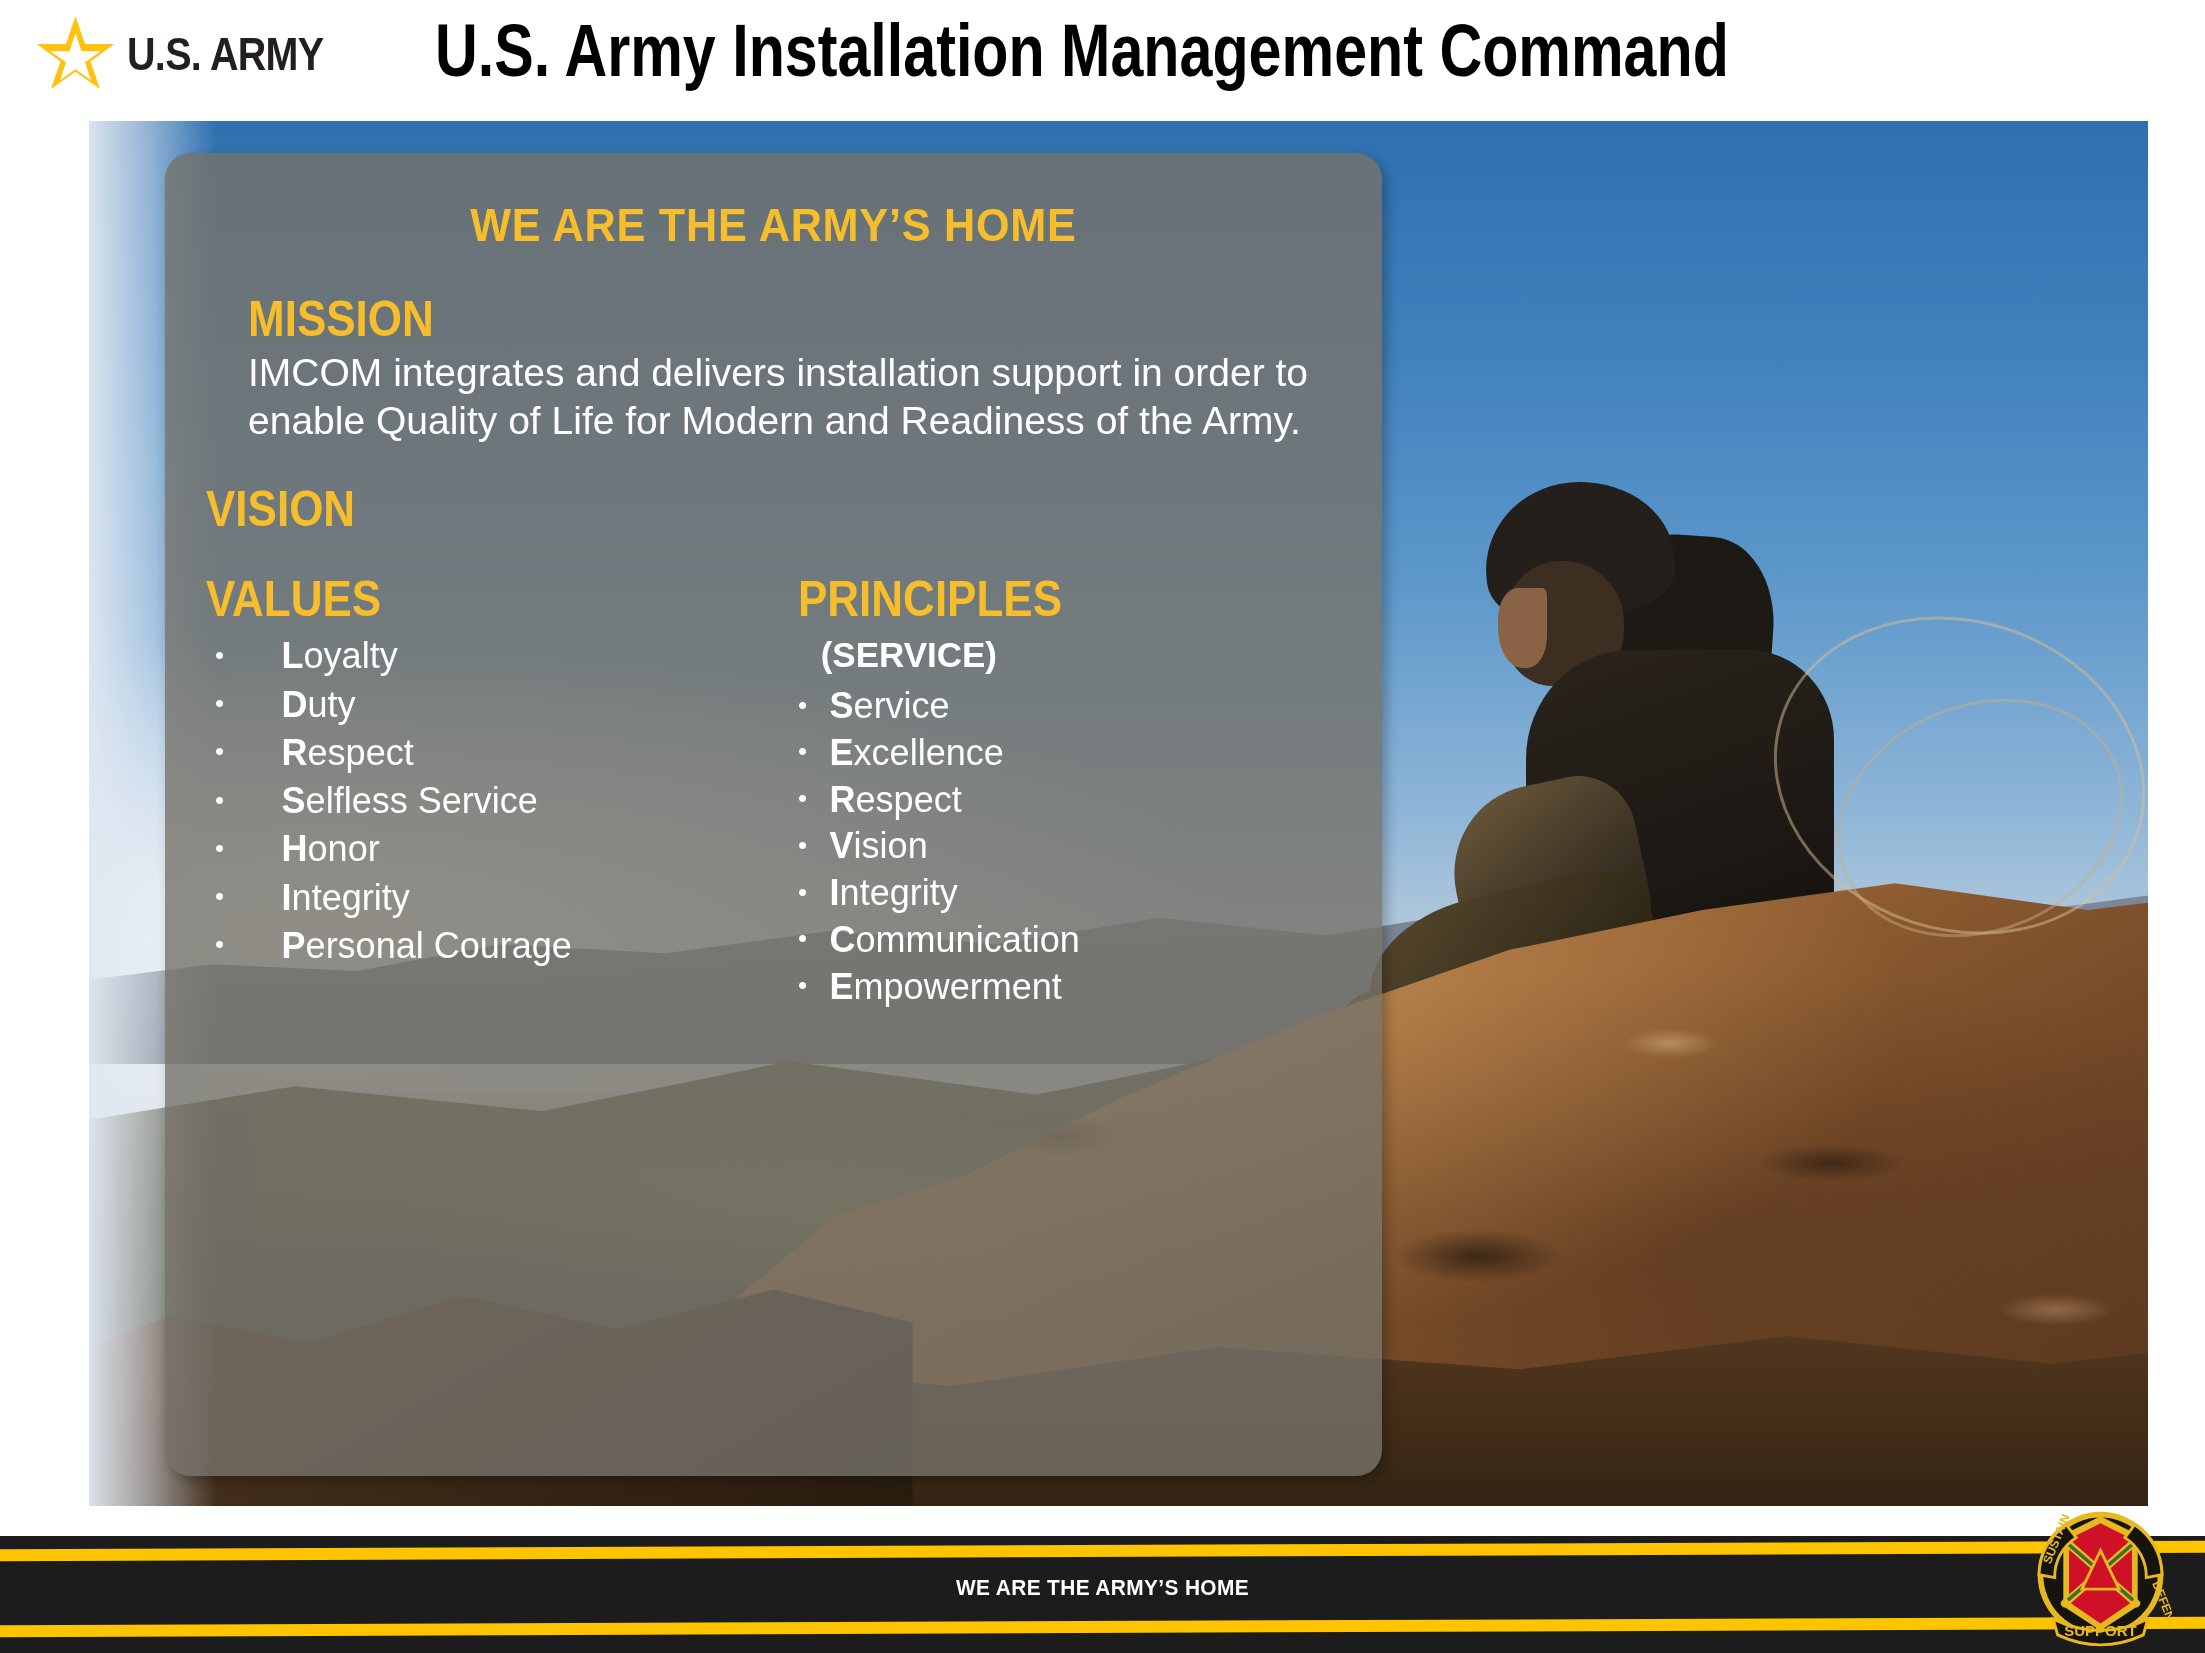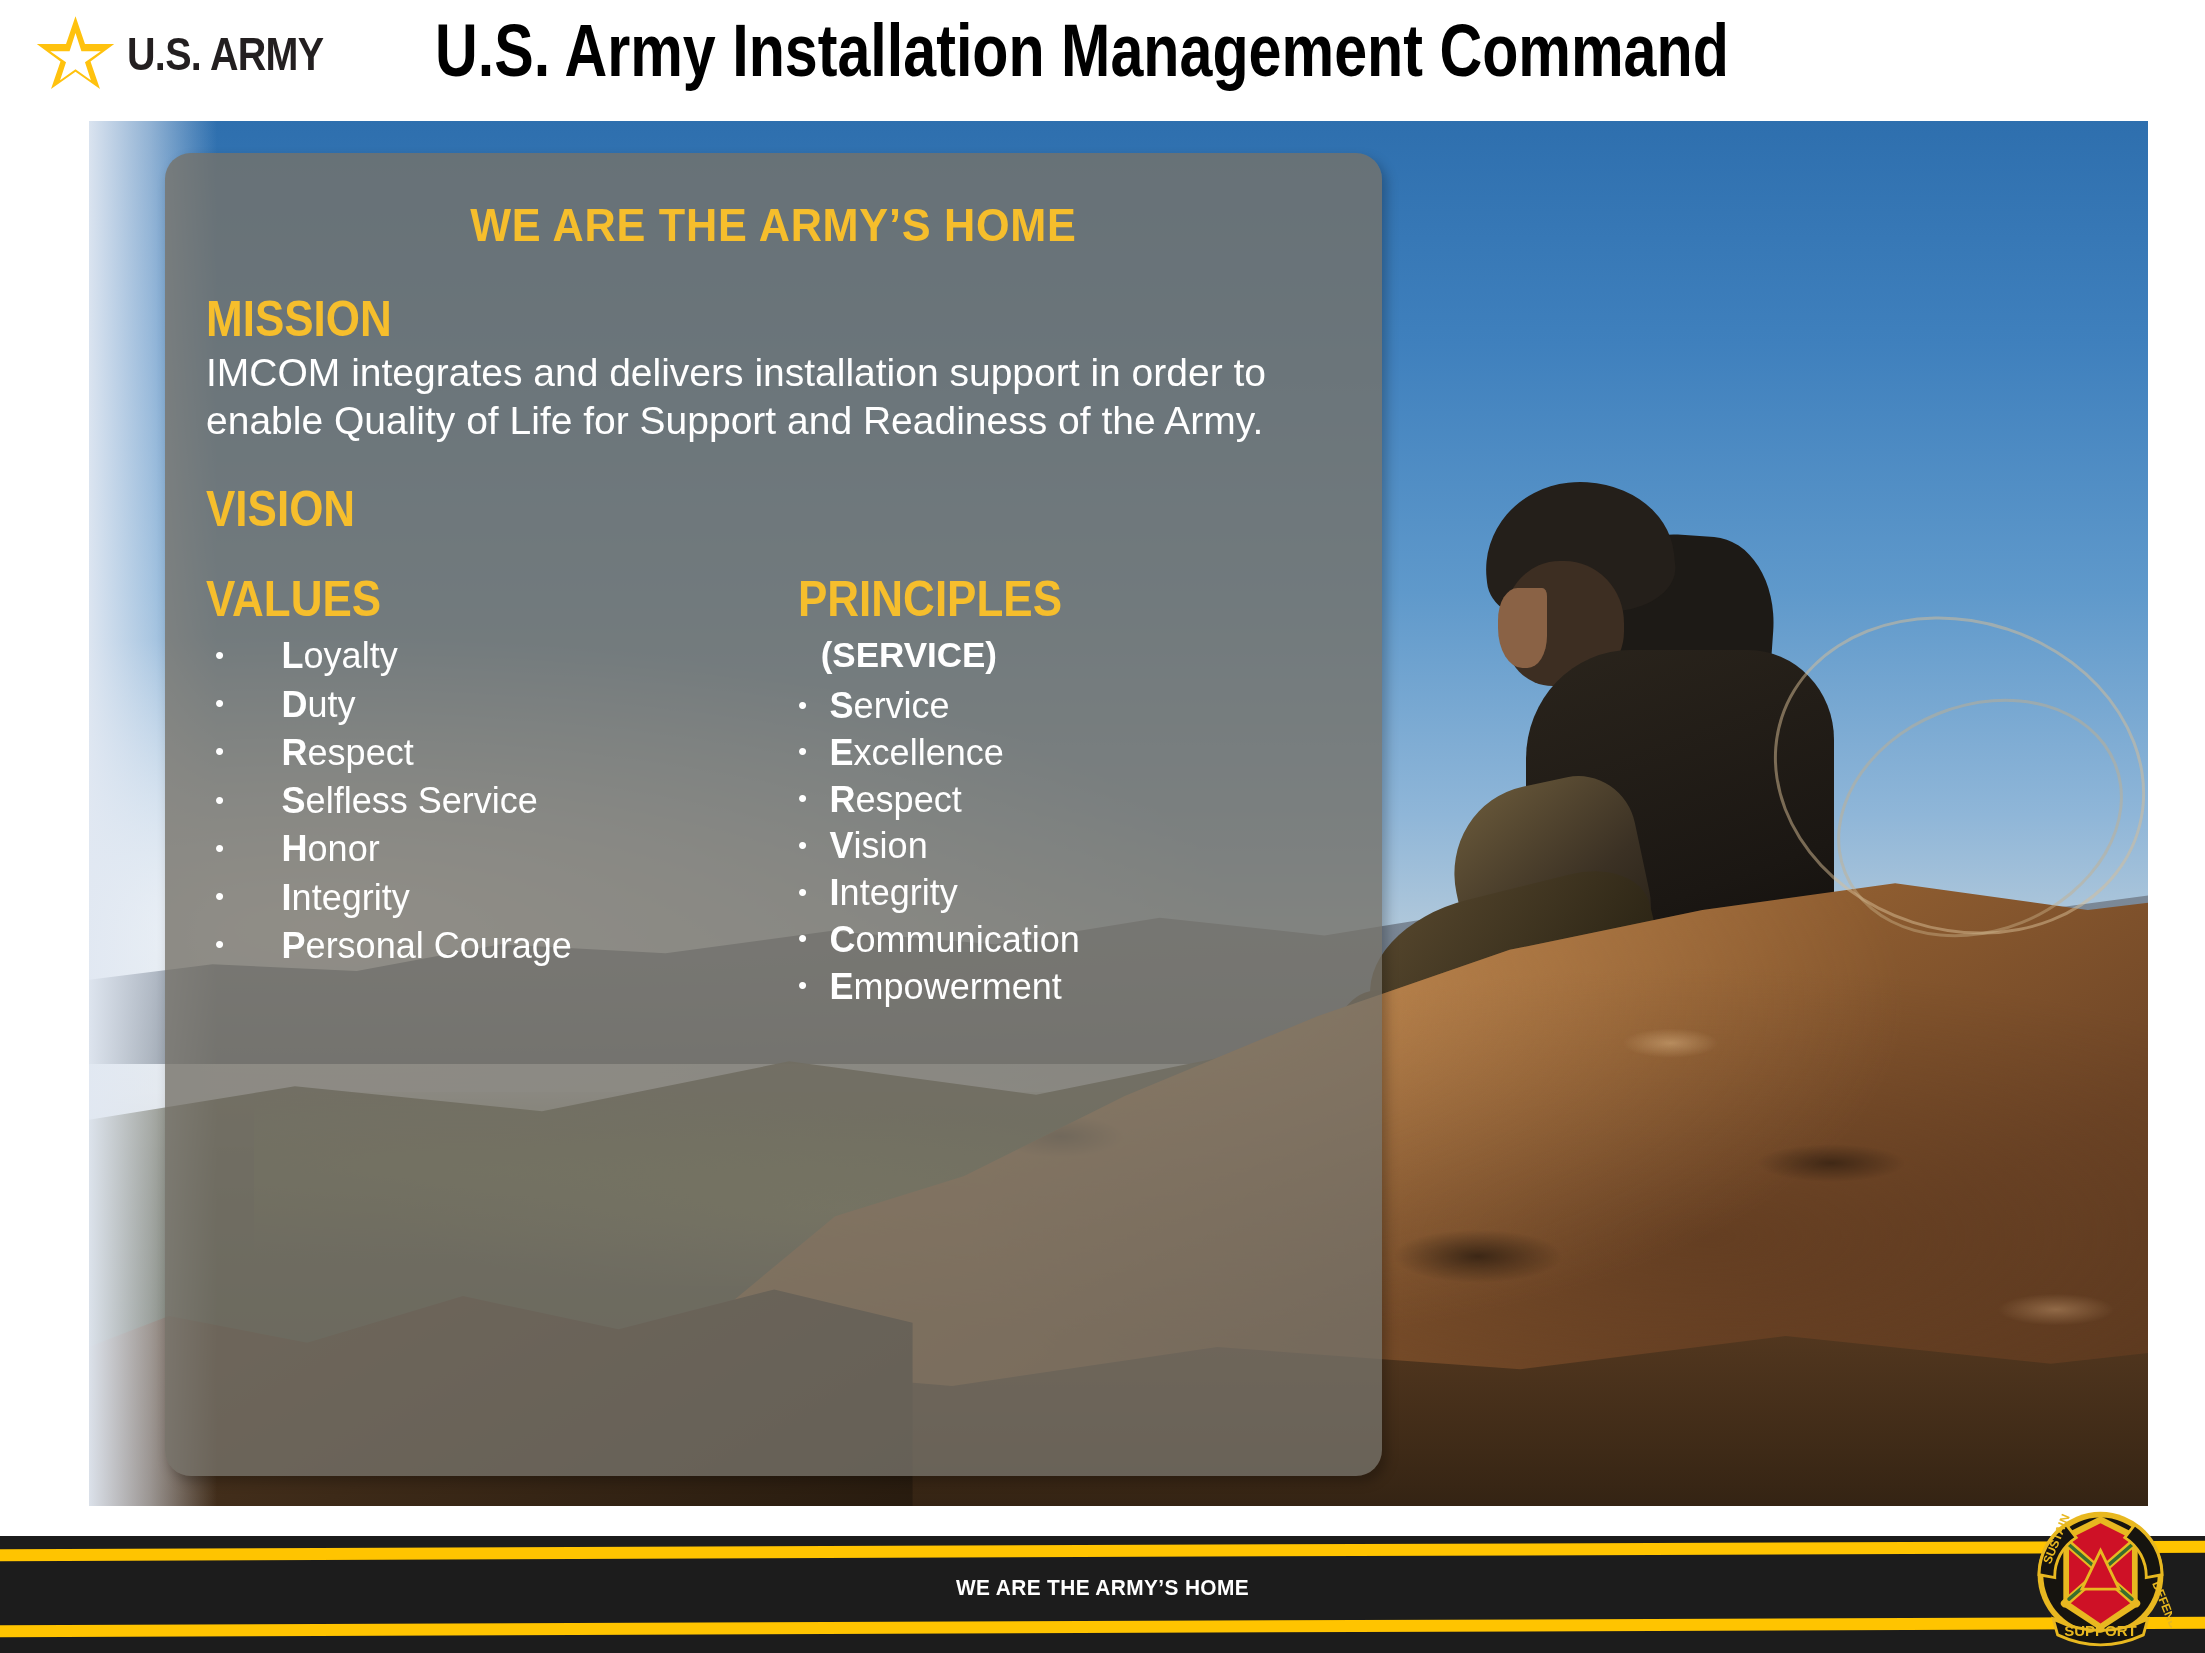--- a/index.html
+++ b/index.html
@@ -229,21 +229,21 @@
   }
   .sec-body{
     color:#ffffff;
     font-size:39px;
     line-height:1.24;
     margin:4.5px 0 0 0;
     font-weight:normal;
     max-width:1133px;
   }
   .sec-body.loose{line-height:1.50;}
-  .mission-block{margin-top:42px;}
+  .mission-block{margin-top:42px;margin-left:42px;}
   .vision-block{margin-top:38px;}
 
   .cols{
     display:flex;
     margin-top:39px;
     gap:16px;
   }
   .col{width:50%;}
   .col-b{padding-left:33px;}
   .sub-head{
@@ -343,21 +343,21 @@
   <div class="wire2"></div>
   <div class="left-wash"></div>
 </div>
 
 <div class="panel">
 
   <div class="panel-title">WE ARE THE ARMY’S HOME</div>
 
   <div class="mission-block">
     <div class="sec-head">MISSION</div>
-    <div class="sec-body">IMCOM integrates and delivers installation support in order to enable Quality of Life for Support and Readiness of the Army.</div>
+    <div class="sec-body">IMCOM integrates and delivers installation support in order to enable Quality of Life for Modern and Readiness of the Army.</div>
   </div>
 
   <div class="vision-block">
     <div class="sec-head">VISION</div>
   </div>
 
   <div class="cols">
 
     <div class="col col-a">
       <div class="sec-head">VALUES</div>

